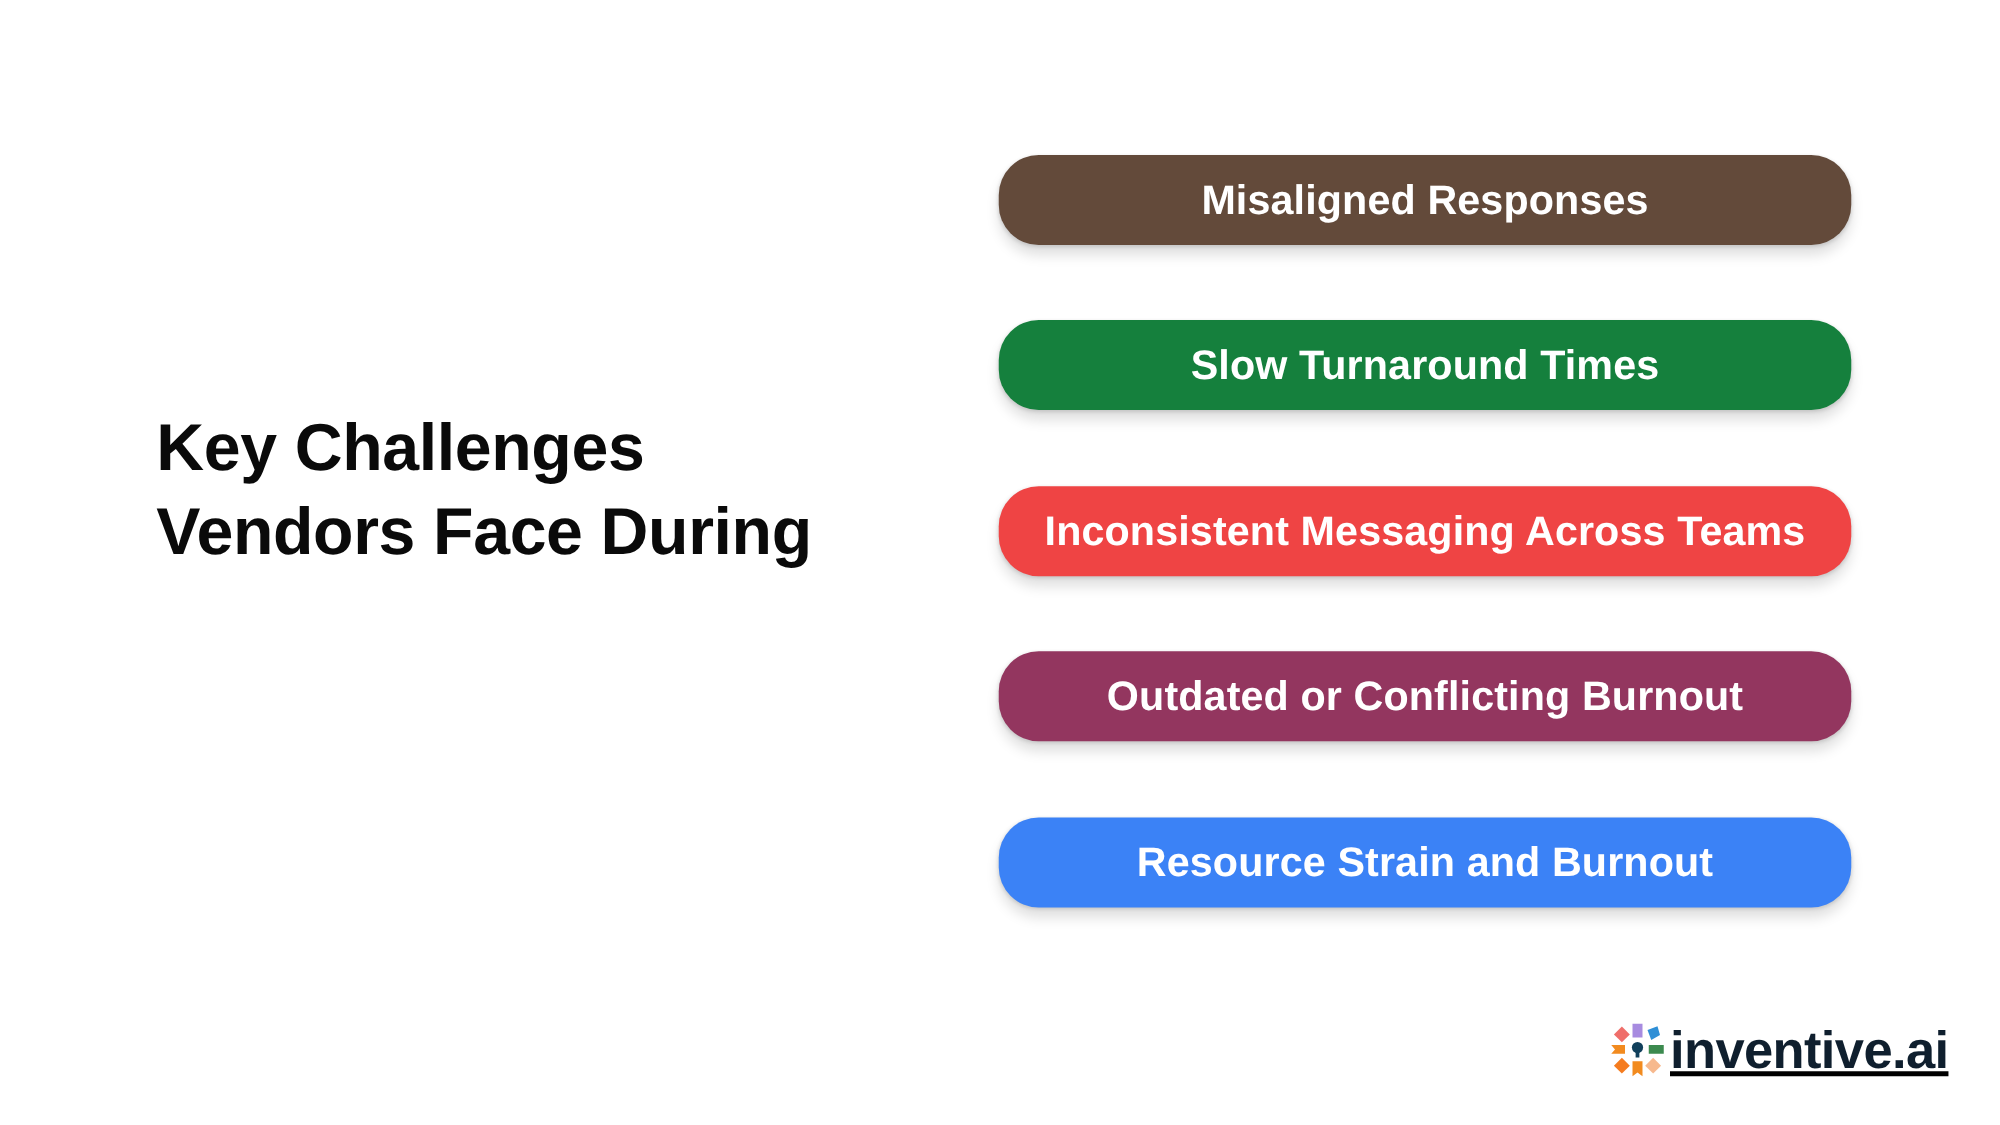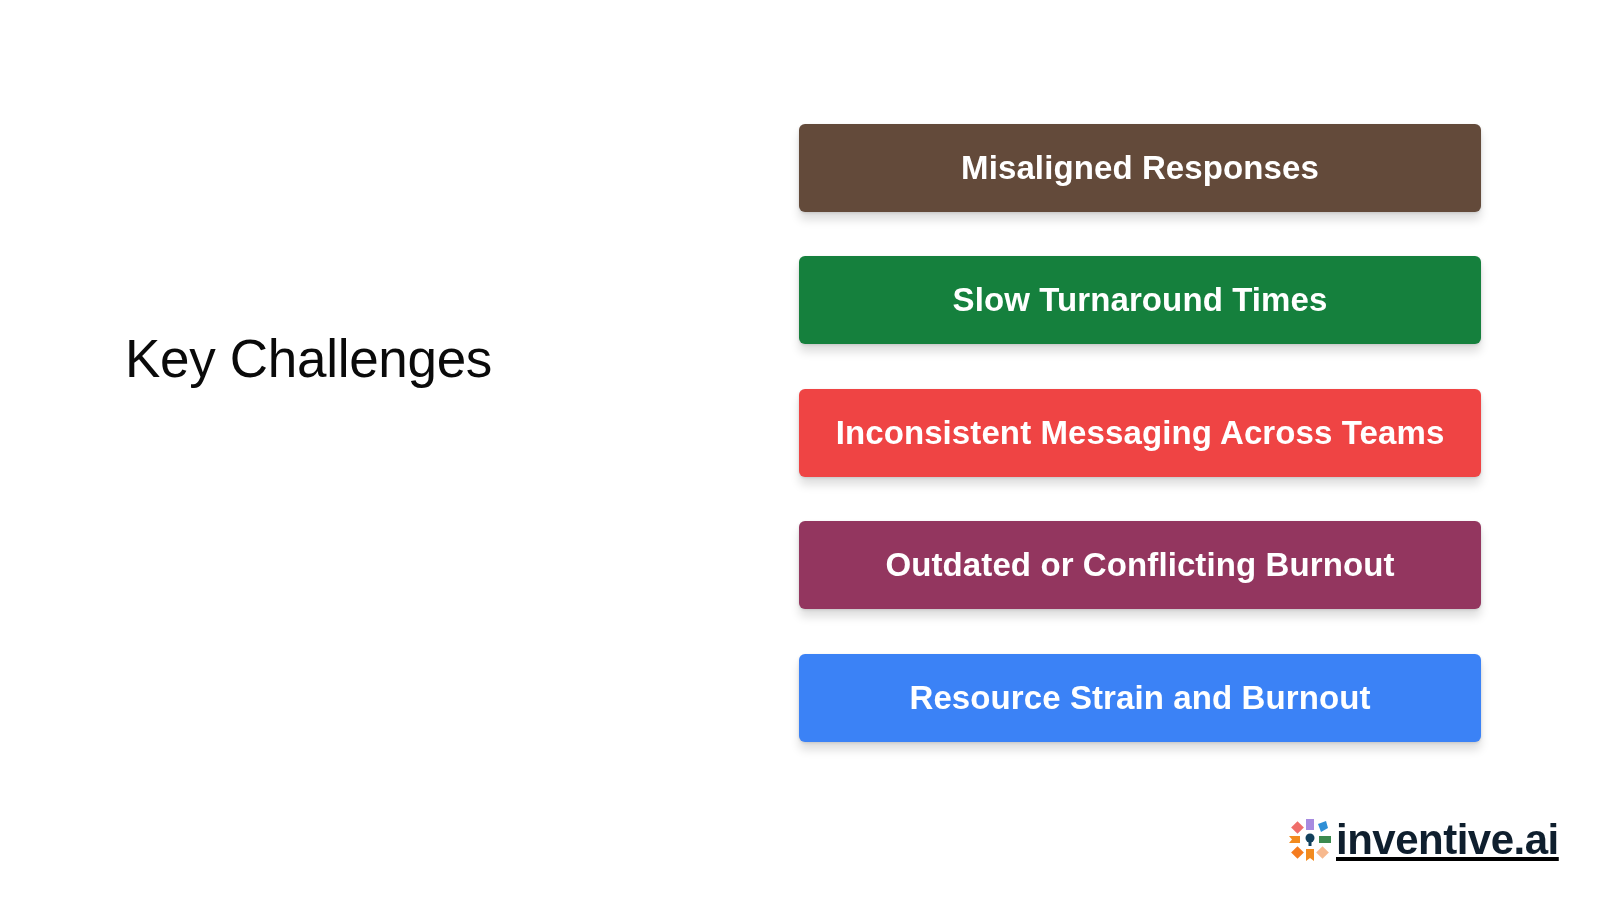--- a/index.html
+++ b/index.html
@@ -18,37 +18,37 @@
     background: #ffffff;
   }
   .title {
     position: absolute;
     left: 125px;
     top: 325px;
     width: 600px;
     margin: 0;
     font-size: 53px;
     line-height: 67px;
-    font-weight: 400;
+    font-weight: 700;
     color: #0a0a0a;
     letter-spacing: -0.3px;
   }
   .title span { display: block; white-space: nowrap; }
   .pills {
     position: absolute;
     left: 799px;
     top: 124px;
     width: 682px;
   }
   .pill {
     position: absolute;
     left: 0;
     width: 682px;
-    height: 88px;
-    border-radius: 6px;
+    height: 72px;
+    border-radius: 32px;
     display: flex;
     align-items: center;
     justify-content: center;
     color: #ffffff;
     font-size: 33px;
     font-weight: 700;
     letter-spacing: 0.1px;
     box-shadow: 0 8px 10px rgba(0,0,0,0.13), 0 1px 3px rgba(0,0,0,0.12);
     white-space: nowrap;
   }
@@ -74,20 +74,21 @@
     line-height: 1;
   }
 </style>
 </head>
 <body>
 
 <div class="slide">
 
   <h1 class="title">
     <span>Key Challenges</span>
+    <span>Vendors Face During</span>
   </h1>
 
   <div class="pills">
     <div class="pill" style="top:0px;background:#634a3a;">
       <span>Misaligned Responses</span>
     </div>
     <div class="pill" style="top:132px;background:#15803d;">
       <span>Slow Turnaround Times</span>
     </div>
     <div class="pill" style="top:265px;background:#ef4444;">

